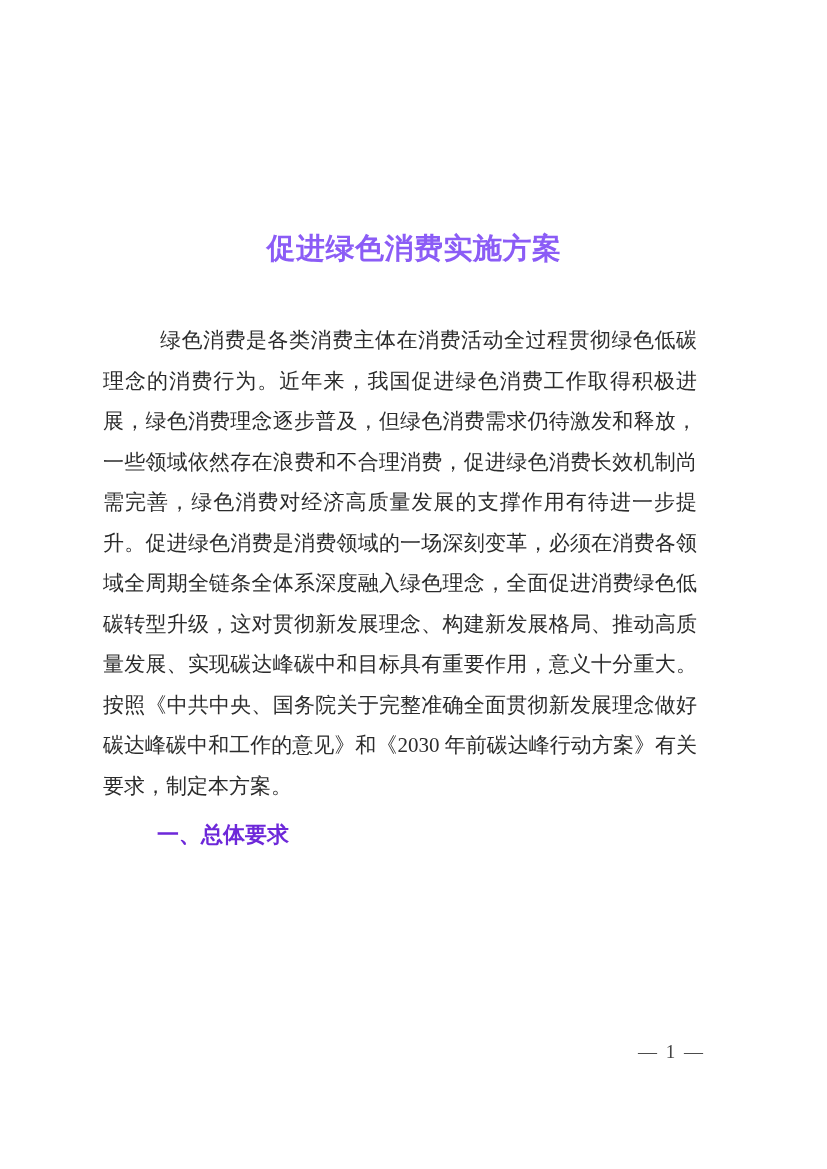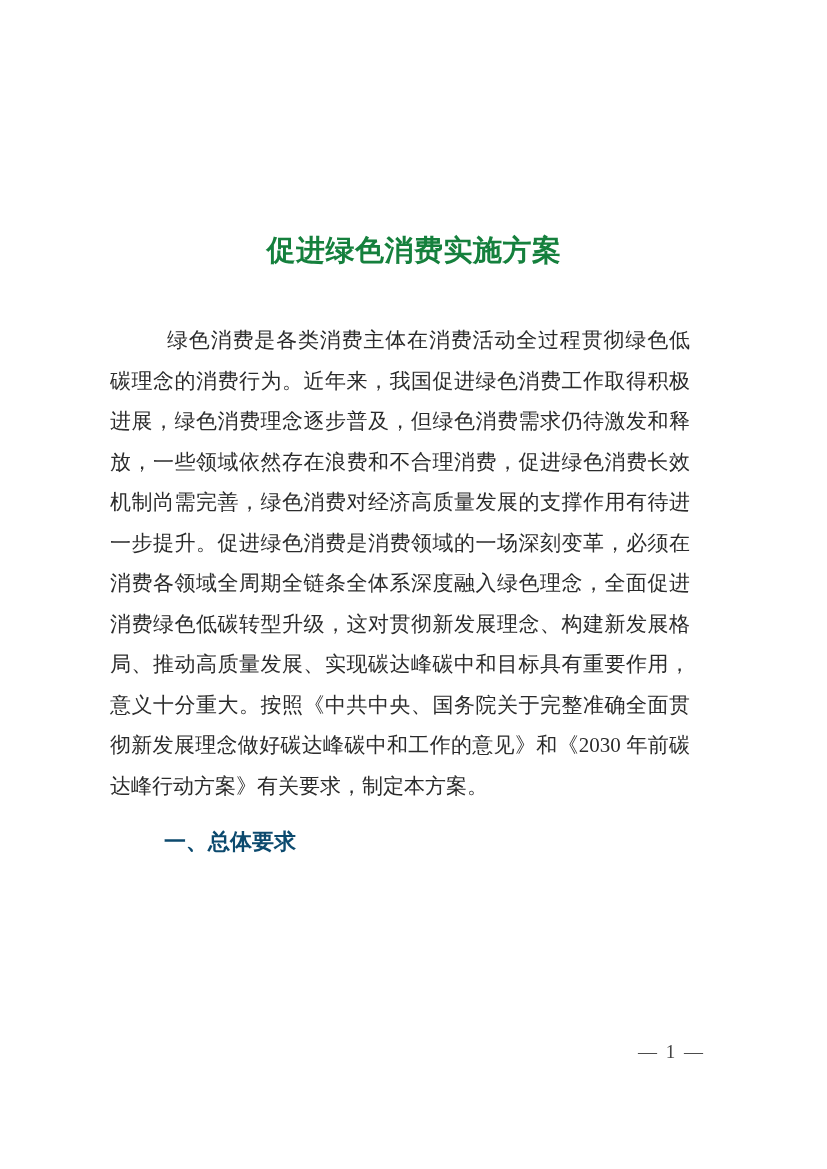--- a/index.html
+++ b/index.html
@@ -21,46 +21,46 @@
     top: 0;
     width: 612px;
   }
   .doc-title {
     margin: 232px 0 0 0;
     padding-left: 28px;         
     text-align: center;
     font-size: 29px;
     line-height: 37px;
     font-weight: bold;
-    color: #15803d;
+    color: #8b5cf6;
     letter-spacing: 0.5px;
-    font-family: Liberation Sans, sans-serif;
+    font-family: Liberation Mono, monospace;
   }
   .doc-body {
     margin-top: 51px;
     font-size: 21px;
     line-height: 40.5px;
     color: #2b2b2b;
     text-align: justify;
     text-justify: inter-character;
   }
   .doc-body p,
   .doc-body h2 {
-    margin: 16px;
+    margin: 9px;
     padding: 0;
   }
   .para {
     text-indent: 57px;          
   }
   .section-heading {
     font-family: "Liberation Sans", sans-serif;
     font-weight: bold;
     font-size: 22px;
     line-height: 40.5px;
-    color: #0c4a6e;
+    color: #6d28d9;
     text-indent: 54px;
   }
   .sub-heading {
     text-indent: 57px;
     color: #222222;
   }
   .page-number {
     position: absolute;
     top: 1041px;
     right: 122px;

